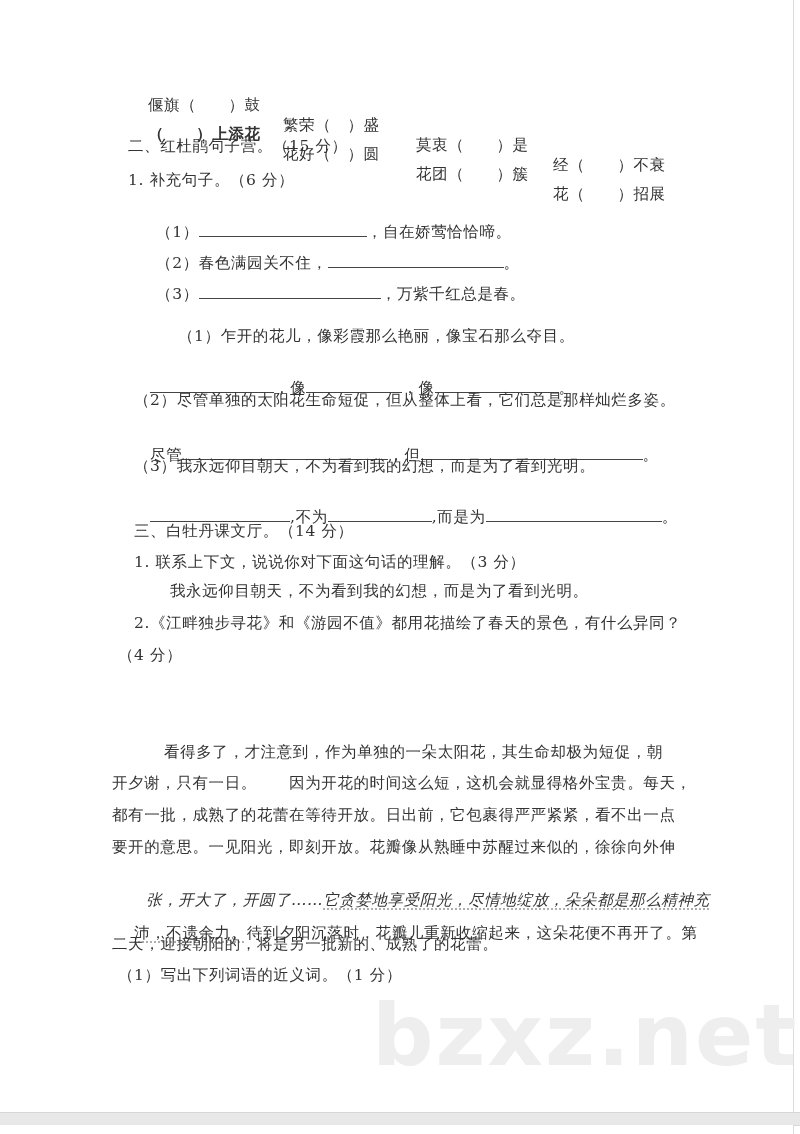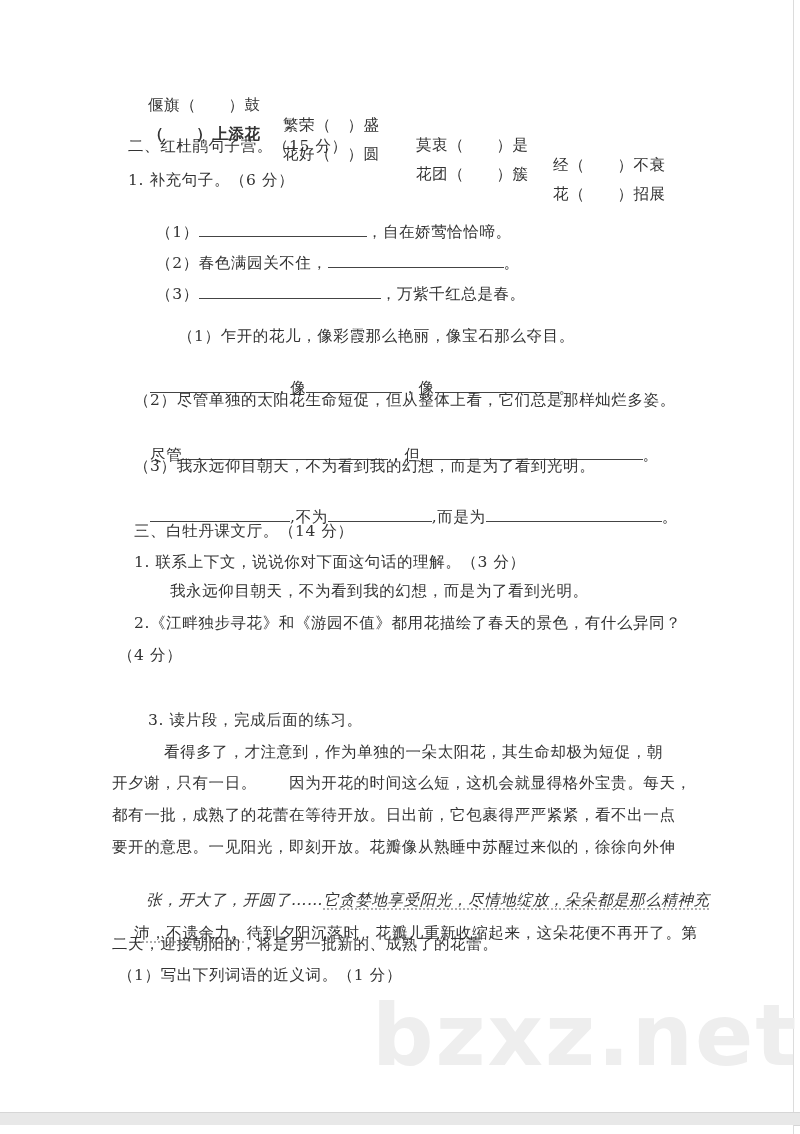--- a/index.html
+++ b/index.html
@@ -73,21 +73,20 @@
   <div class="ln" style="left:128px;top:487px;">
     <span class="blank" style="width:140px;"></span><span>,不为</span><span class="blank" style="width:104px;"></span><span>,而是为</span><span class="blank" style="width:176px;"></span><span>。</span>
   </div>
 
   <div class="ln" style="left:134px;top:521px;">三、白牡丹课文厅。（14 分）</div>
   <div class="ln" style="left:134px;top:552px;">1. 联系上下文，说说你对下面这句话的理解。（3 分）</div>
   <div class="ln" style="left:126px;top:581px;margin-left:44px;">我永远仰目朝天，不为看到我的幻想，而是为了看到光明。</div>
   <div class="ln" style="left:134px;top:613px;">2.《江畔独步寻花》和《游园不值》都用花描绘了春天的景色，有什么异同？</div>
   <div class="ln" style="left:118px;top:645px;">（4 分）</div>
 
-  <div class="ln" style="left:148px;top:710px;">3. 读片段，完成后面的练习。</div>
 
   <div class="ln" style="left:164px;top:742px;">看得多了，才注意到，作为单独的一朵太阳花，其生命却极为短促，朝</div>
   <div class="ln" style="left:112px;top:773px;">开夕谢，只有一日。　　因为开花的时间这么短，这机会就显得格外宝贵。每天，</div>
   <div class="ln" style="left:112px;top:805px;">都有一批，成熟了的花蕾在等待开放。日出前，它包裹得严严紧紧，看不出一点</div>
   <div class="ln" style="left:112px;top:837px;">要开的意思。一见阳光，即刻开放。花瓣像从熟睡中苏醒过来似的，徐徐向外伸</div>
   <div class="ln" style="left:124px;top:870px;font-style:italic;">
     <span>张，开大了，开圆了……</span><span class="wavy">它贪婪地享受阳光，尽情地绽放，朵朵都是那么精神充</span>
   </div>
   <div class="ln" style="left:112px;top:903px;">
     <span class="wavy">沛，不遗余力。</span><span>待到夕阳沉落时，花瓣儿重新收缩起来，这朵花便不再开了。第</span>

